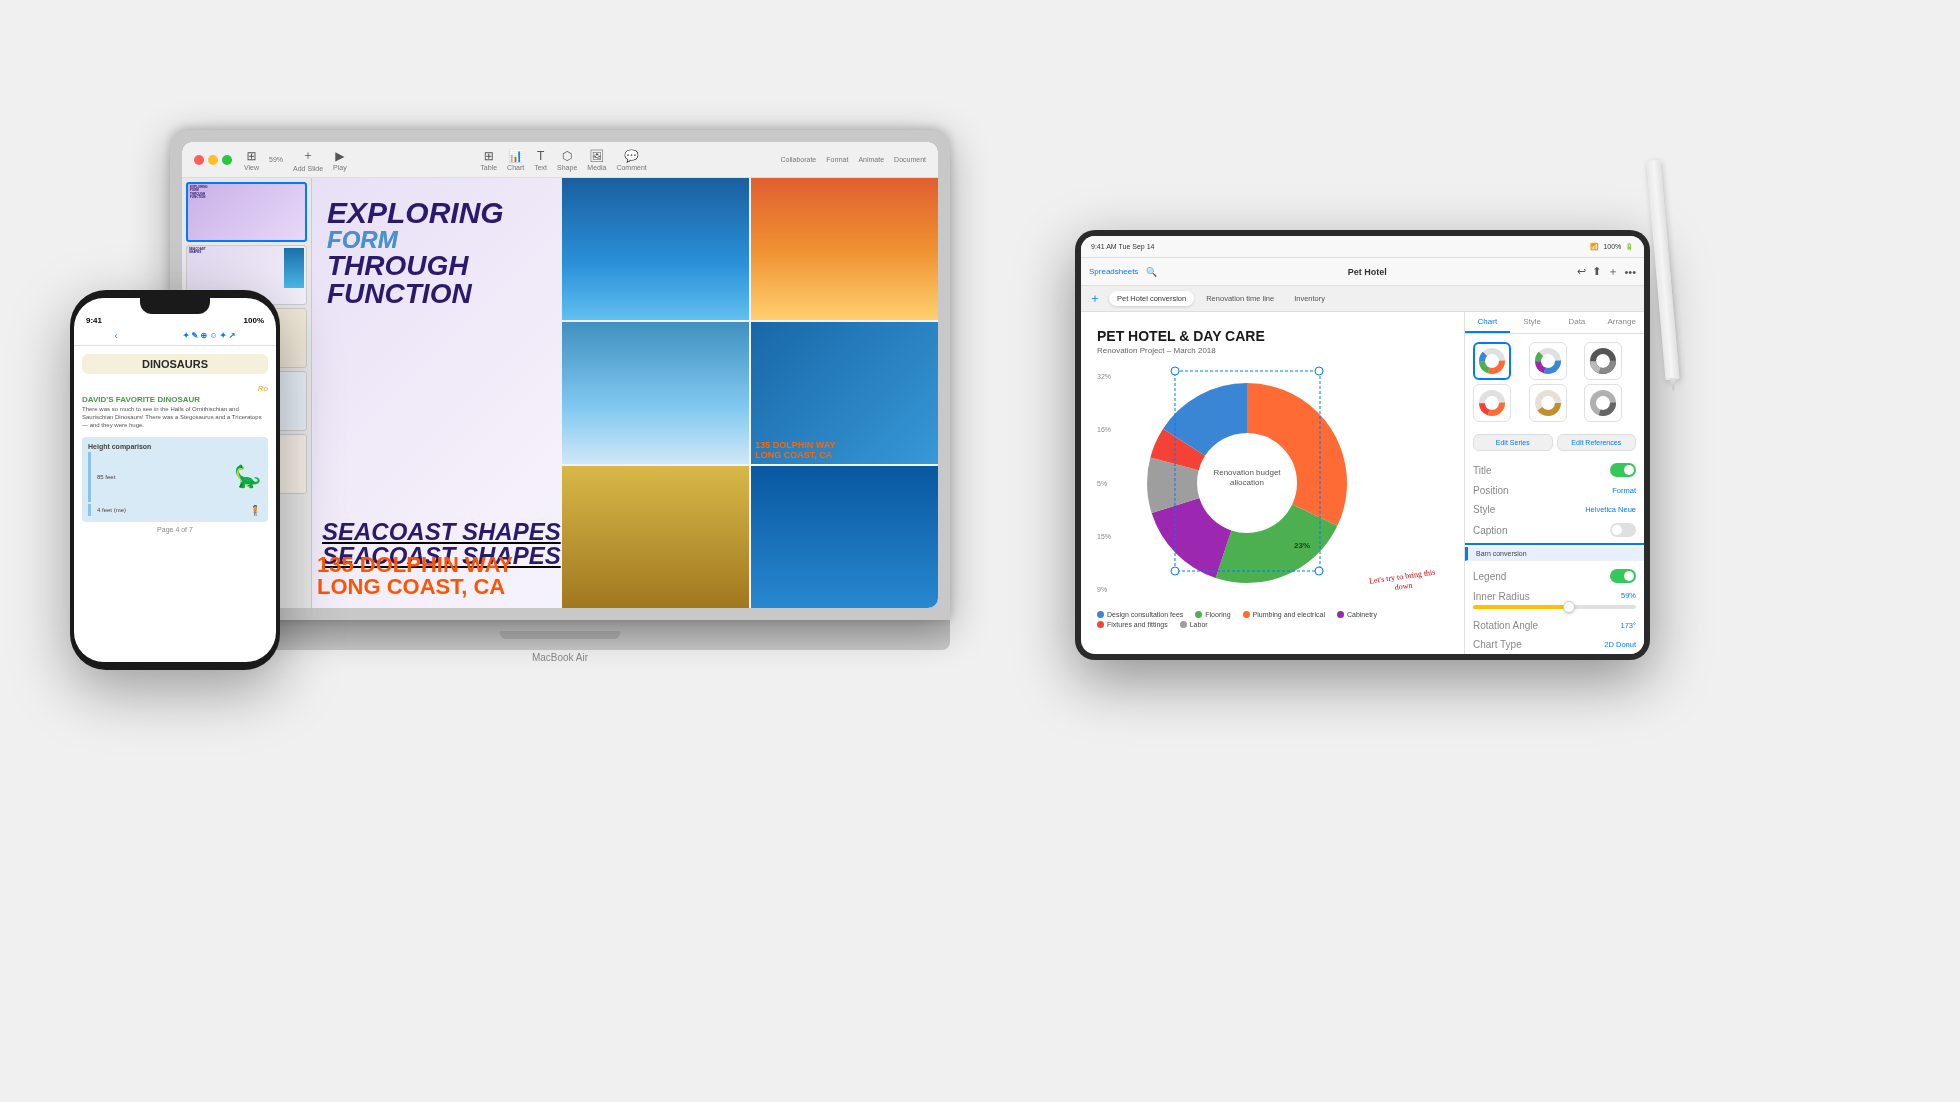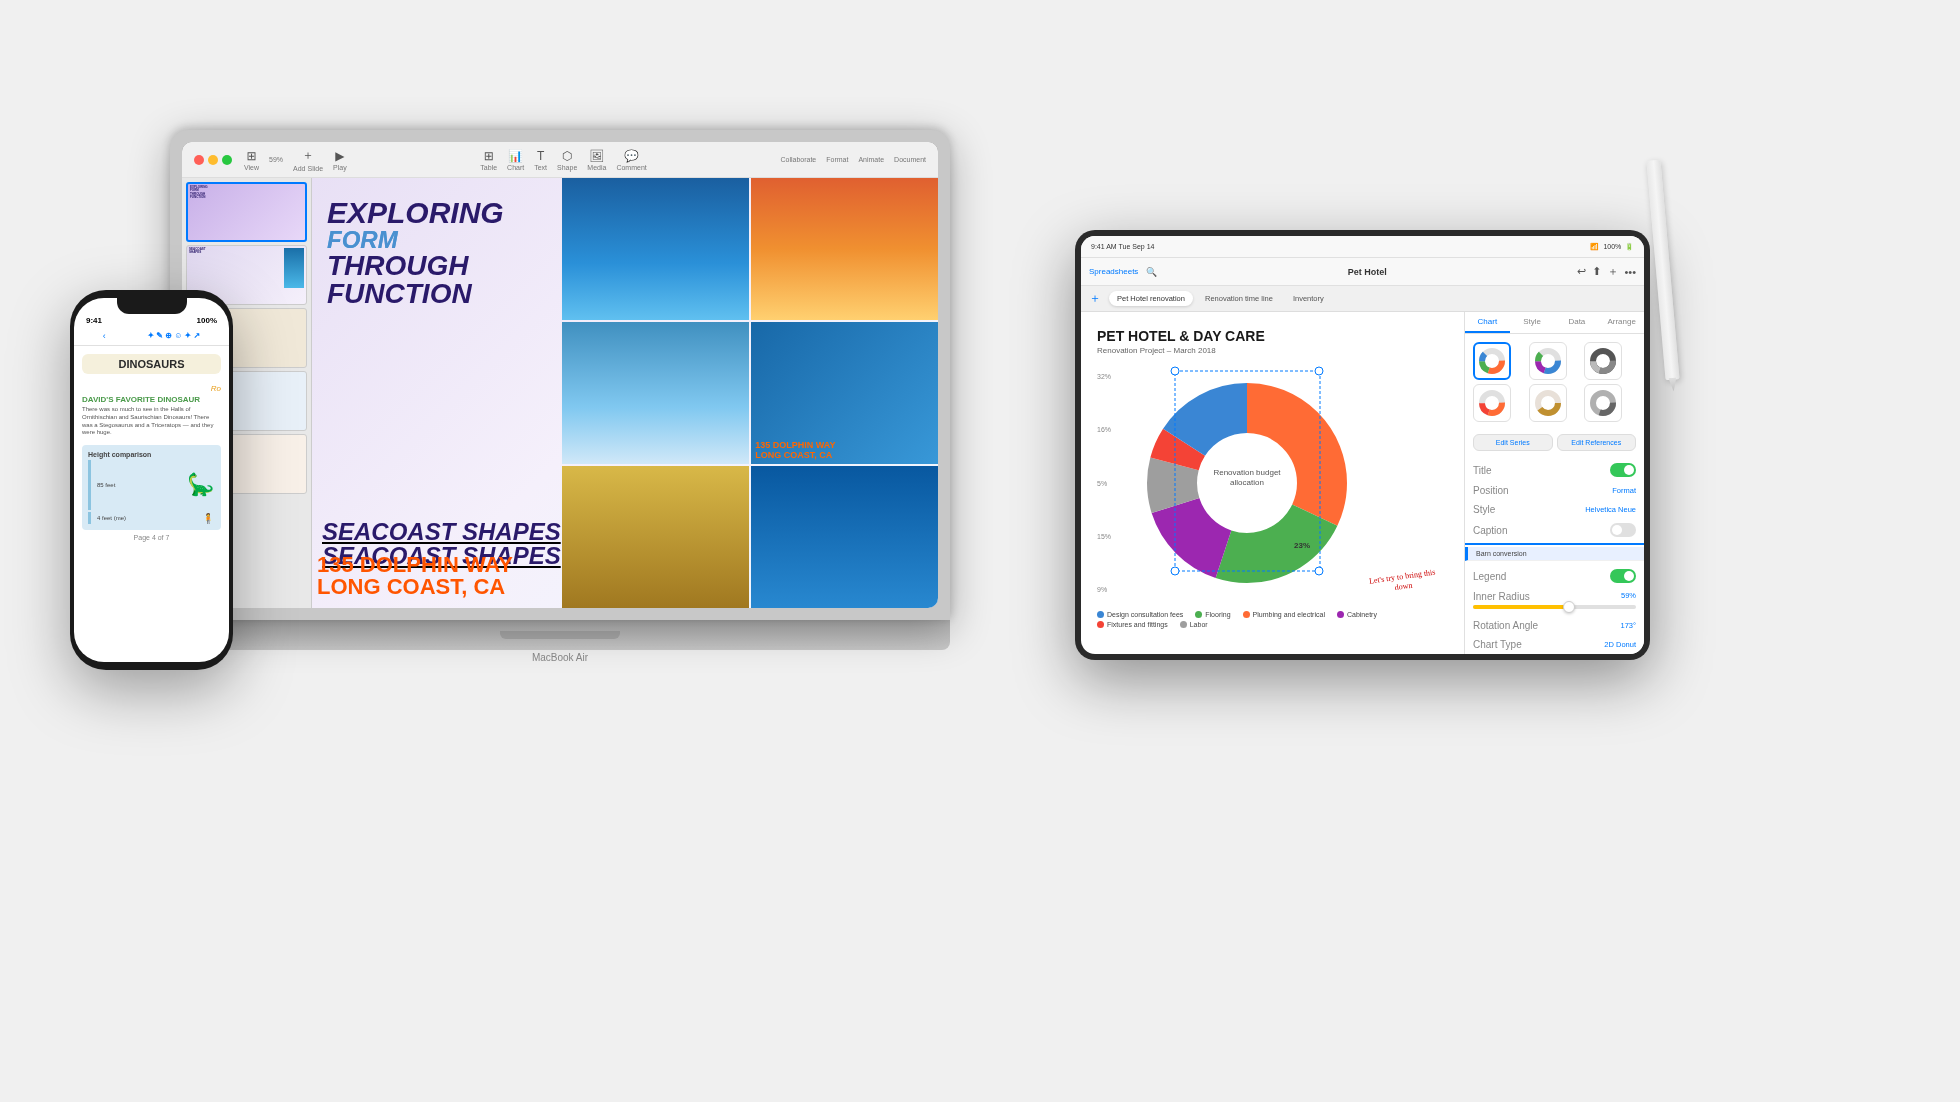--- a/index.html
+++ b/index.html
@@ -18,21 +18,21 @@
       position: relative;
       width: 1960px;
       height: 1102px;
     }
 
     
     .iphone {
       position: absolute;
       left: 70px;
       top: 290px;
-      width: 163px;
+      width: 210px;
       height: 380px;
       background: #1a1a1a;
       border-radius: 36px;
       box-shadow: 0 20px 60px rgba(0,0,0,0.35);
       overflow: hidden;
       z-index: 3;
     }
     .iphone-screen {
       position: absolute;
       top: 8px;
@@ -794,21 +794,21 @@
         <div class="ipad-toolbar-right">
           <span class="ipad-toolbar-icon">↩</span>
           <span class="ipad-toolbar-icon">⬆</span>
           <span class="ipad-toolbar-icon">＋</span>
           <span class="ipad-toolbar-icon">•••</span>
         </div>
       </div>
 
       <div class="ipad-tabs">
         <span class="ipad-tab-plus">＋</span>
-        <div class="ipad-tab ipad-tab-active">Pet Hotel renovation</div>
+        <div class="ipad-tab ipad-tab-active">Pet Hotel conversion</div>
         <div class="ipad-tab">Renovation time line</div>
         <div class="ipad-tab">Inventory</div>
       </div>
 
       <div class="ipad-body">
 
         <div class="ipad-chart-area">
           <div class="chart-title">PET HOTEL &amp; DAY CARE</div>
           <div class="chart-subtitle">Renovation Project – March 2018</div>
 

